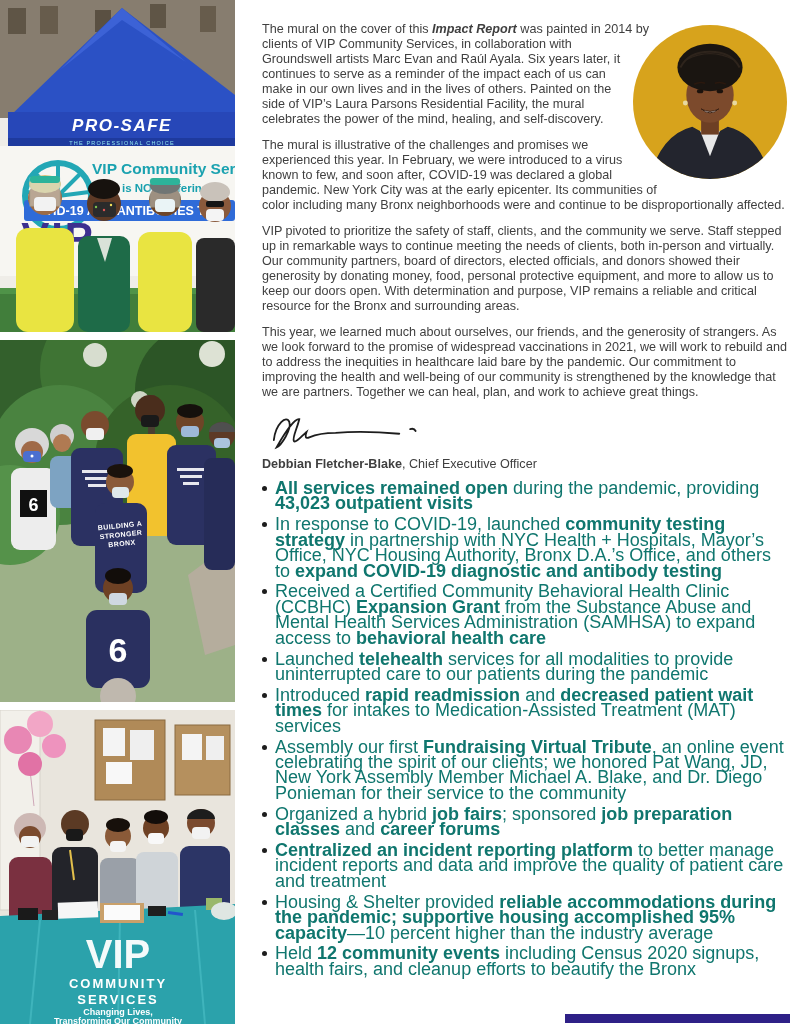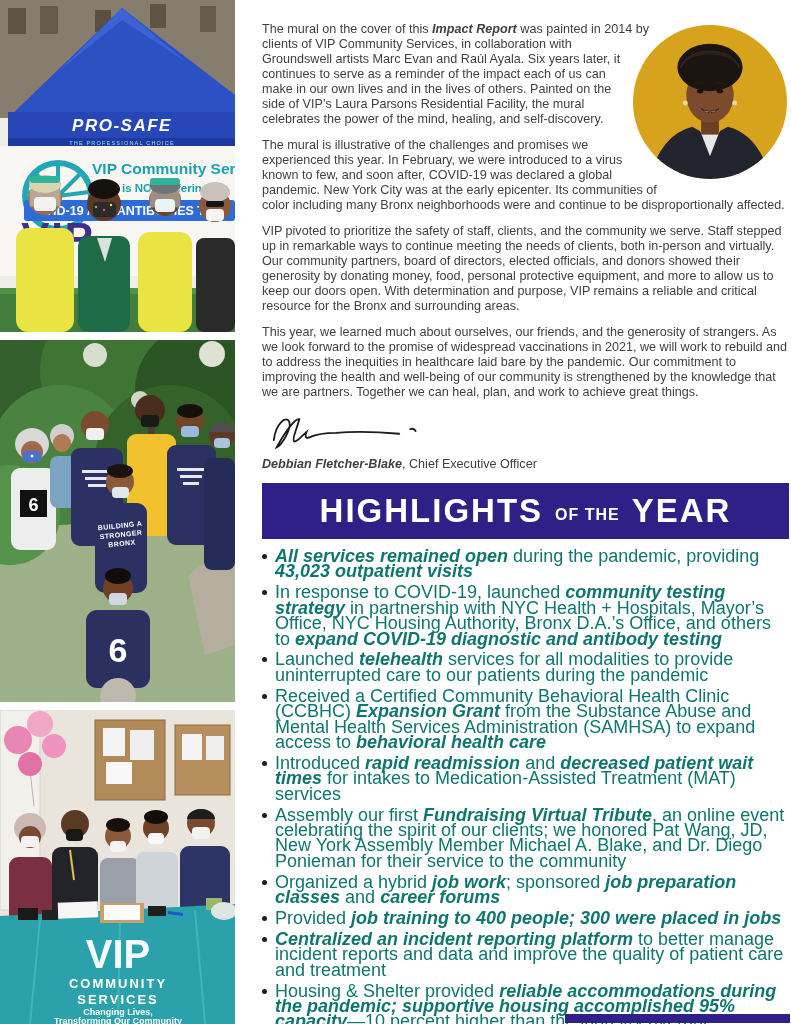--- a/index.html
+++ b/index.html
@@ -12,21 +12,21 @@
   .ph{margin:0 0 8px 0;width:235px;overflow:hidden;}
   .ph svg{display:block;}
 
   
   .content{position:absolute;left:262px;top:0;width:527px;padding-top:22px;}
   h1{margin:0 0 13px 0;font-size:33px;line-height:1.08;font-weight:bold;
      color:#2e2087;letter-spacing:1.5px;}
   .ceo-float{float:right;width:158px;height:156px;margin:2px 0 8px 14px;
      shape-outside:circle(50% at 50% 50%);}
   .para{margin:0 0 11px 0;font-size:12.6px;line-height:15px;color:#3f3f3f;}
-  .b{font-weight:bold;font-style:italic;}
+  .b{font-weight:bold;}
   .i{font-style:italic;}
   .sig{margin:2px 0 0 0;}
   .name{margin:2px 0 0 0;font-size:12.6px;color:#3f3f3f;}
 
   .banner{margin-top:12px;height:56px;background:#2e2087;color:#fff;
      display:flex;align-items:center;justify-content:center;gap:12px;}
   .bt-big{font-size:33px;font-weight:bold;letter-spacing:2px;}
   .bt-small{font-size:16px;font-weight:bold;letter-spacing:1px;padding-top:7px;}
 
   ul.hl{list-style:none;margin:10px 0 0 0;padding:0;}
@@ -271,35 +271,29 @@
     <div class="sig">
       <svg width="200" height="40" viewBox="0 0 210 44">
         <g stroke="#1d1d1d" stroke-width="2" fill="none" stroke-linecap="round">
           <path d="M8 32 C10 14 22 4 25 12 C28 20 16 38 11 40 C20 24 31 8 36 9 C34 18 28 30 30 33 C32 36 40 26 44 23 C42 28 43 31 47 29 C56 25 66 24 76 24 C100 22 124 23 146 25"></path>
           <path d="M158 20 c3 -1 5 0 6 2"></path>
         </g>
       </svg>
     </div>
     <p class="name"><span class="b">Debbian Fletcher-Blake</span><span>, Chief Executive Officer</span></p>
 
-    <div class="banner">
-      <span class="bt-big">HIGHLIGHTS</span>
-      <span class="bt-small">OF THE</span>
-      <span class="bt-big">YEAR</span>
-    </div>
 
     <ul class="hl">
         <li><span class="b">All services remained open</span><span> during the pandemic, providing </span><span class="b">43,023 outpatient visits</span></li>
         <li><span>In response to COVID-19, launched </span><span class="b">community testing strategy</span><span> in partnership with NYC Health + Hospitals, Mayor’s Office, NYC Housing Authority, Bronx D.A.’s Office, and others to </span><span class="b">expand COVID-19 diagnostic and antibody testing</span></li>
+        <li><span>Received a Certified Community Behavioral Health Clinic (CCBHC) </span><span class="b">Expansion Grant</span><span> from the Substance Abuse and Mental Health Services Administration (SAMHSA) to expand access to </span><span class="b">behavioral health care</span></li>
         <li><span>Launched </span><span class="b">telehealth</span><span> services for all modalities to provide uninterrupted care to our patients during the pandemic</span></li>
-        <li><span>Received a Certified Community Behavioral Health Clinic (CCBHC) </span><span class="b">Expansion Grant</span><span> from the Substance Abuse and Mental Health Services Administration (SAMHSA) to expand access to </span><span class="b">behavioral health care</span></li>
         <li><span>Introduced </span><span class="b">rapid readmission</span><span> and </span><span class="b">decreased patient wait times</span><span> for intakes to Medication-Assisted Treatment (MAT) services</span></li>
         <li><span>Assembly our first </span><span class="b">Fundraising Virtual Tribute</span><span>, an online event celebrating the spirit of our clients; we honored Pat Wang, JD, New York Assembly Member Michael A. Blake, and Dr. Diego Ponieman for their service to the community</span></li>
-        <li><span>Organized a hybrid </span><span class="b">job work</span><span>; sponsored </span><span class="b">job preparation classes</span><span> and </span><span class="b">career forums</span></li>
-        <li><span>Provided </span><span class="b">job training to 400 people; 300 were placed in jobs</span></li>
+        <li><span>Organized a hybrid </span><span class="b">job fairs</span><span>; sponsored </span><span class="b">job preparation classes</span><span> and </span><span class="b">career forums</span></li>
         <li><span class="b">Centralized an incident reporting platform</span><span> to better manage incident reports and data and improve the quality of patient care and treatment</span></li>
         <li><span>Housing &amp; Shelter provided </span><span class="b">reliable accommodations during the pandemic; supportive housing accomplished 95% capacity</span><span>—10 percent higher than the industry average</span></li>
-        <li><span>Staff </span><span class="b">12 community events</span><span> including Census 2020 signups, health fairs, and cleanup efforts to beautify the Bronx</span></li>
+        <li><span>Held </span><span class="b">12 community events</span><span> including Census 2020 signups, health fairs, and cleanup efforts to beautify the Bronx</span></li>
       </ul>
   </div>
 
   <div class="footer-bar"></div>
 </div>
 
 </body></html>

